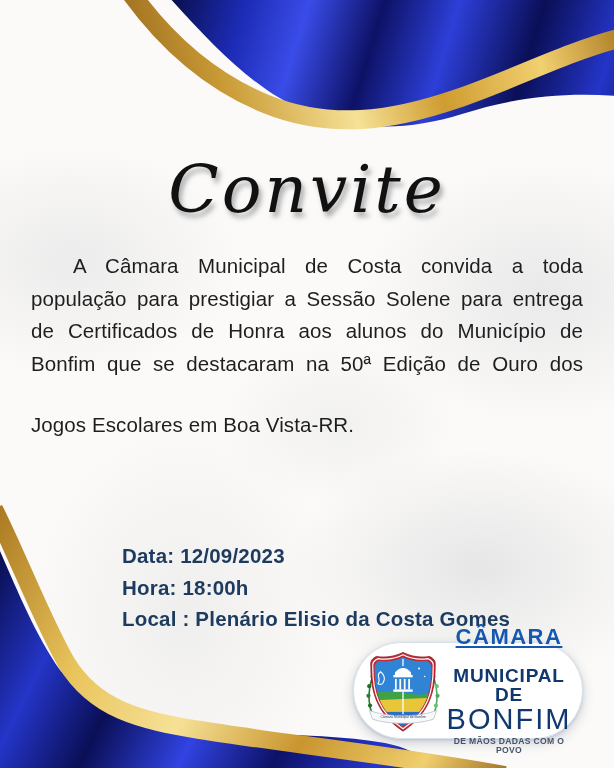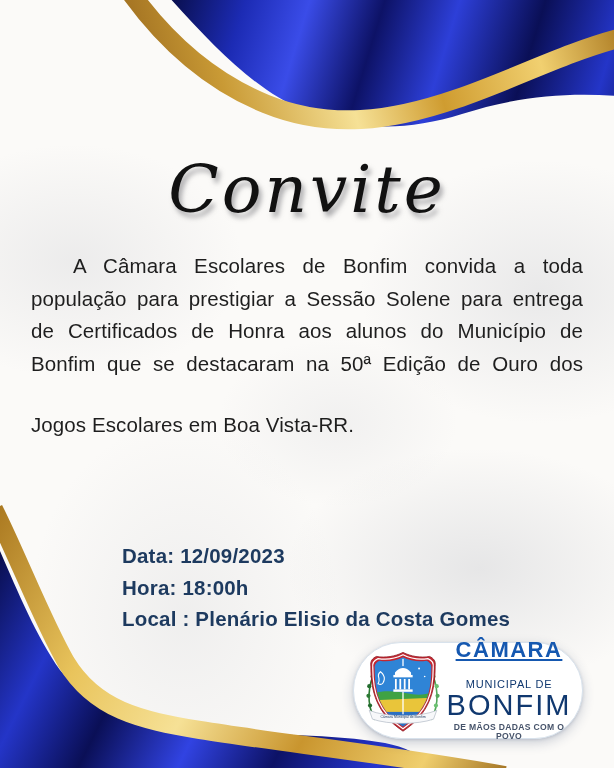--- a/index.html
+++ b/index.html
@@ -51,21 +51,21 @@
     background:#ffffff;
     border:1px solid #d8e2ec;
     border-radius:48px;
     box-shadow:0 4px 12px rgba(35,55,95,.22), 0 1px 3px rgba(35,55,95,.15);
     display:flex; align-items:center;
   }
   .logo-badge .shield-wrap { width:86px; height:90px; margin-left:6px; flex:0 0 auto; }
   .logo-badge .shield-wrap svg { width:86px; height:90px; display:block; }
   .logo-text { flex:1 1 auto; text-align:center; padding-right:10px; line-height:1; margin-top:-1px; }
   .logo-line1 { font-size:22px; font-weight:bold; color:#1558b0; letter-spacing:1.5px;text-decoration:underline; }
-  .logo-line2 { font-size:11px; font-weight:normal; color:#10386f; letter-spacing:.8px; margin-top:18px; }
+  .logo-line2 { font-size:19px; font-weight:bold; color:#10386f; letter-spacing:.8px; margin-top:18px; }
   .logo-line3 { font-size:29px; font-weight:normal; color:#10386f; letter-spacing:2px; margin-top:1px; }
   .logo-tagline { font-size:8.6px; font-weight:bold; color:#46536a; letter-spacing:.3px; margin-top:3px; }
 </style>
 </head>
 <body>
 
 <div class="page">
 
   <svg class="deco-top" viewBox="0 0 614 150" preserveAspectRatio="none" aria-hidden="true">
     <defs>
@@ -113,21 +113,21 @@
       </linearGradient>
     </defs>
     <path d="M-4,47 C 15,90 35,140 60,175 C 90,212 140,228 200,235 C 260,241 330,238 385,248 C 410,253 425,262 434,277 L-4,277 Z" fill="url(#gBlueBot)"></path>
     <path d="M-6,14 C 18,62 42,125 66,167 C 95,215 140,225 200,235 C 280,248 380,258 505,280" stroke="url(#gGoldBot)" stroke-width="18" fill="none"></path>
   </svg>
 
   <div class="title">Convite</div>
 
   <div class="body-text">
     <div class="para">
-        <div class="line">A Câmara Escolares de Bonfim convida a toda</div>
+        <div class="line">A Câmara Municipal de Costa convida a toda</div>
         <div class="line">população para prestigiar a Sessão Solene para entrega</div>
         <div class="line">de Certificados de Honra aos alunos do Município de</div>
         <div class="line">Bonfim que se destacaram na 50ª Edição de Ouro dos</div>
         <div class="line">Jogos Escolares em Boa Vista-RR.</div>
       </div>
   </div>
 
   <div class="event-details">
       <div class="detail-line">Data: 12/09/2023</div>
       <div class="detail-line">Hora: 18:00h</div>

